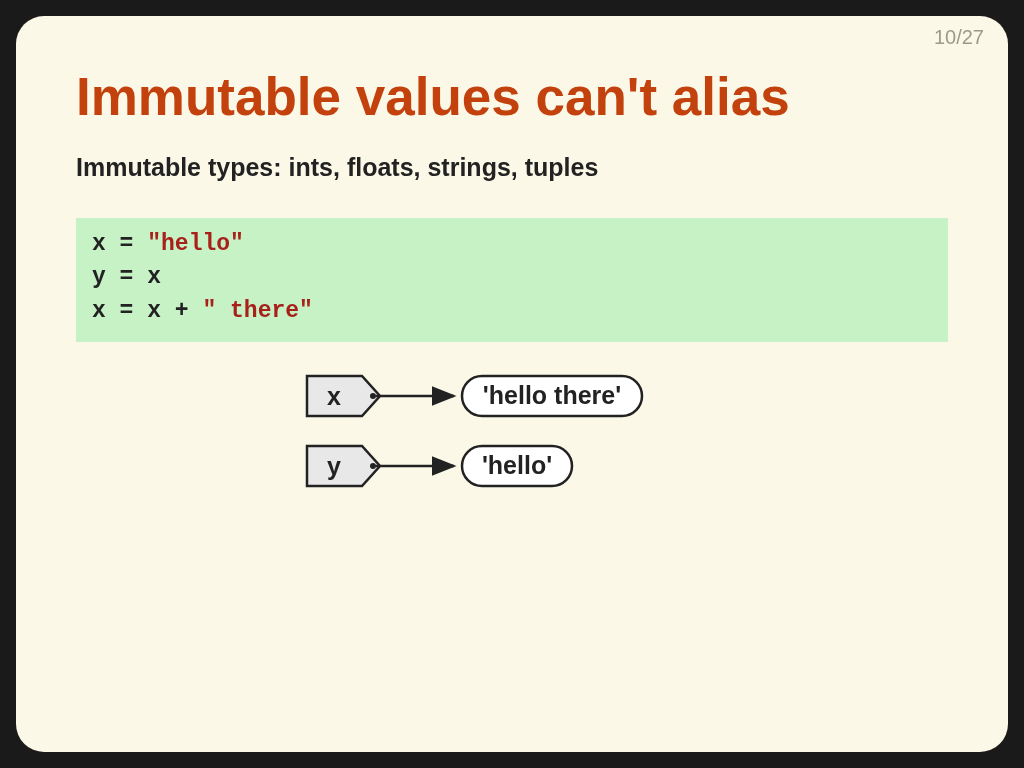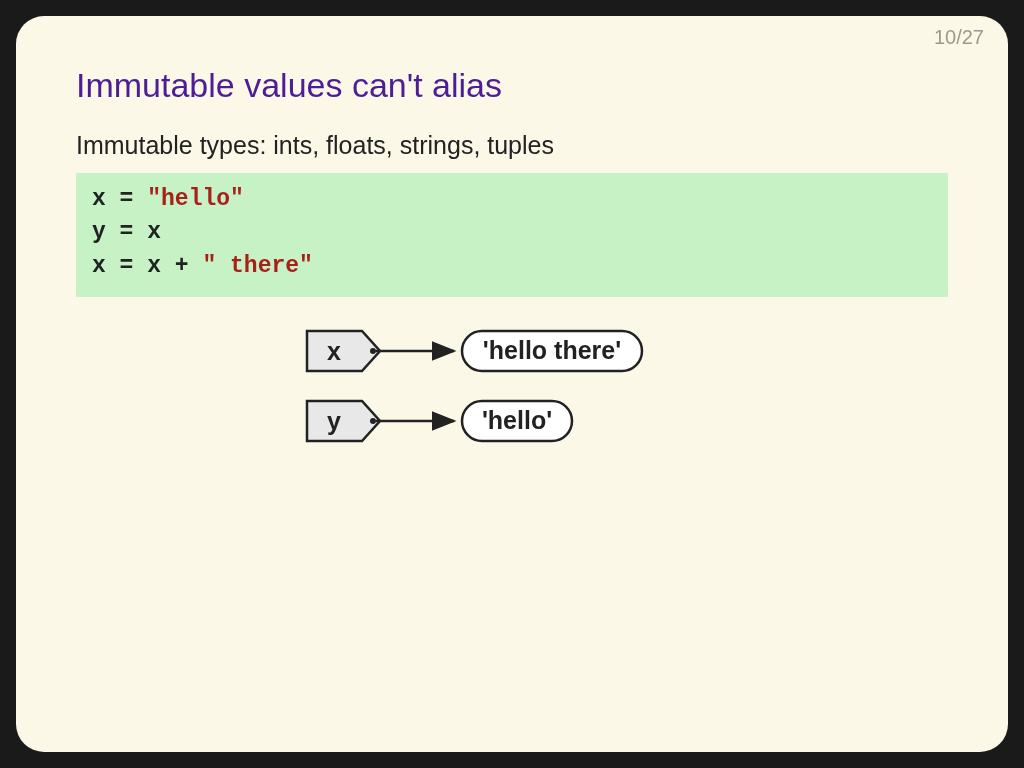--- a/index.html
+++ b/index.html
@@ -20,30 +20,30 @@
     padding: 50px 60px 30px 60px;
   }
   .page-counter {
     position: absolute;
     top: 10px;
     right: 24px;
     color: #9b9b8c;
     font-size: 20px;
   }
   .title {
-    font-size: 34px;
-    font-weight: 400;
-    color: #4c1d95;
+    font-size: 53px;
+    font-weight: 700;
+    color: #c2410c;
     margin-bottom: 26px;
   }
   .subtitle {
     font-size: 25px;
-    font-weight: 400;
+    font-weight: 700;
     color: #222;
-    margin-bottom: 13px;
+    margin-bottom: 36px;
   }
   .code-block {
     background: #c6f2c6;
     padding: 10px 16px 14px 16px;
     font-family: "Consolas", "Menlo", "Courier New", monospace;
     font-size: 23px;
     font-weight: 700;
     line-height: 1.45;
     color: #222;
     white-space: pre;

